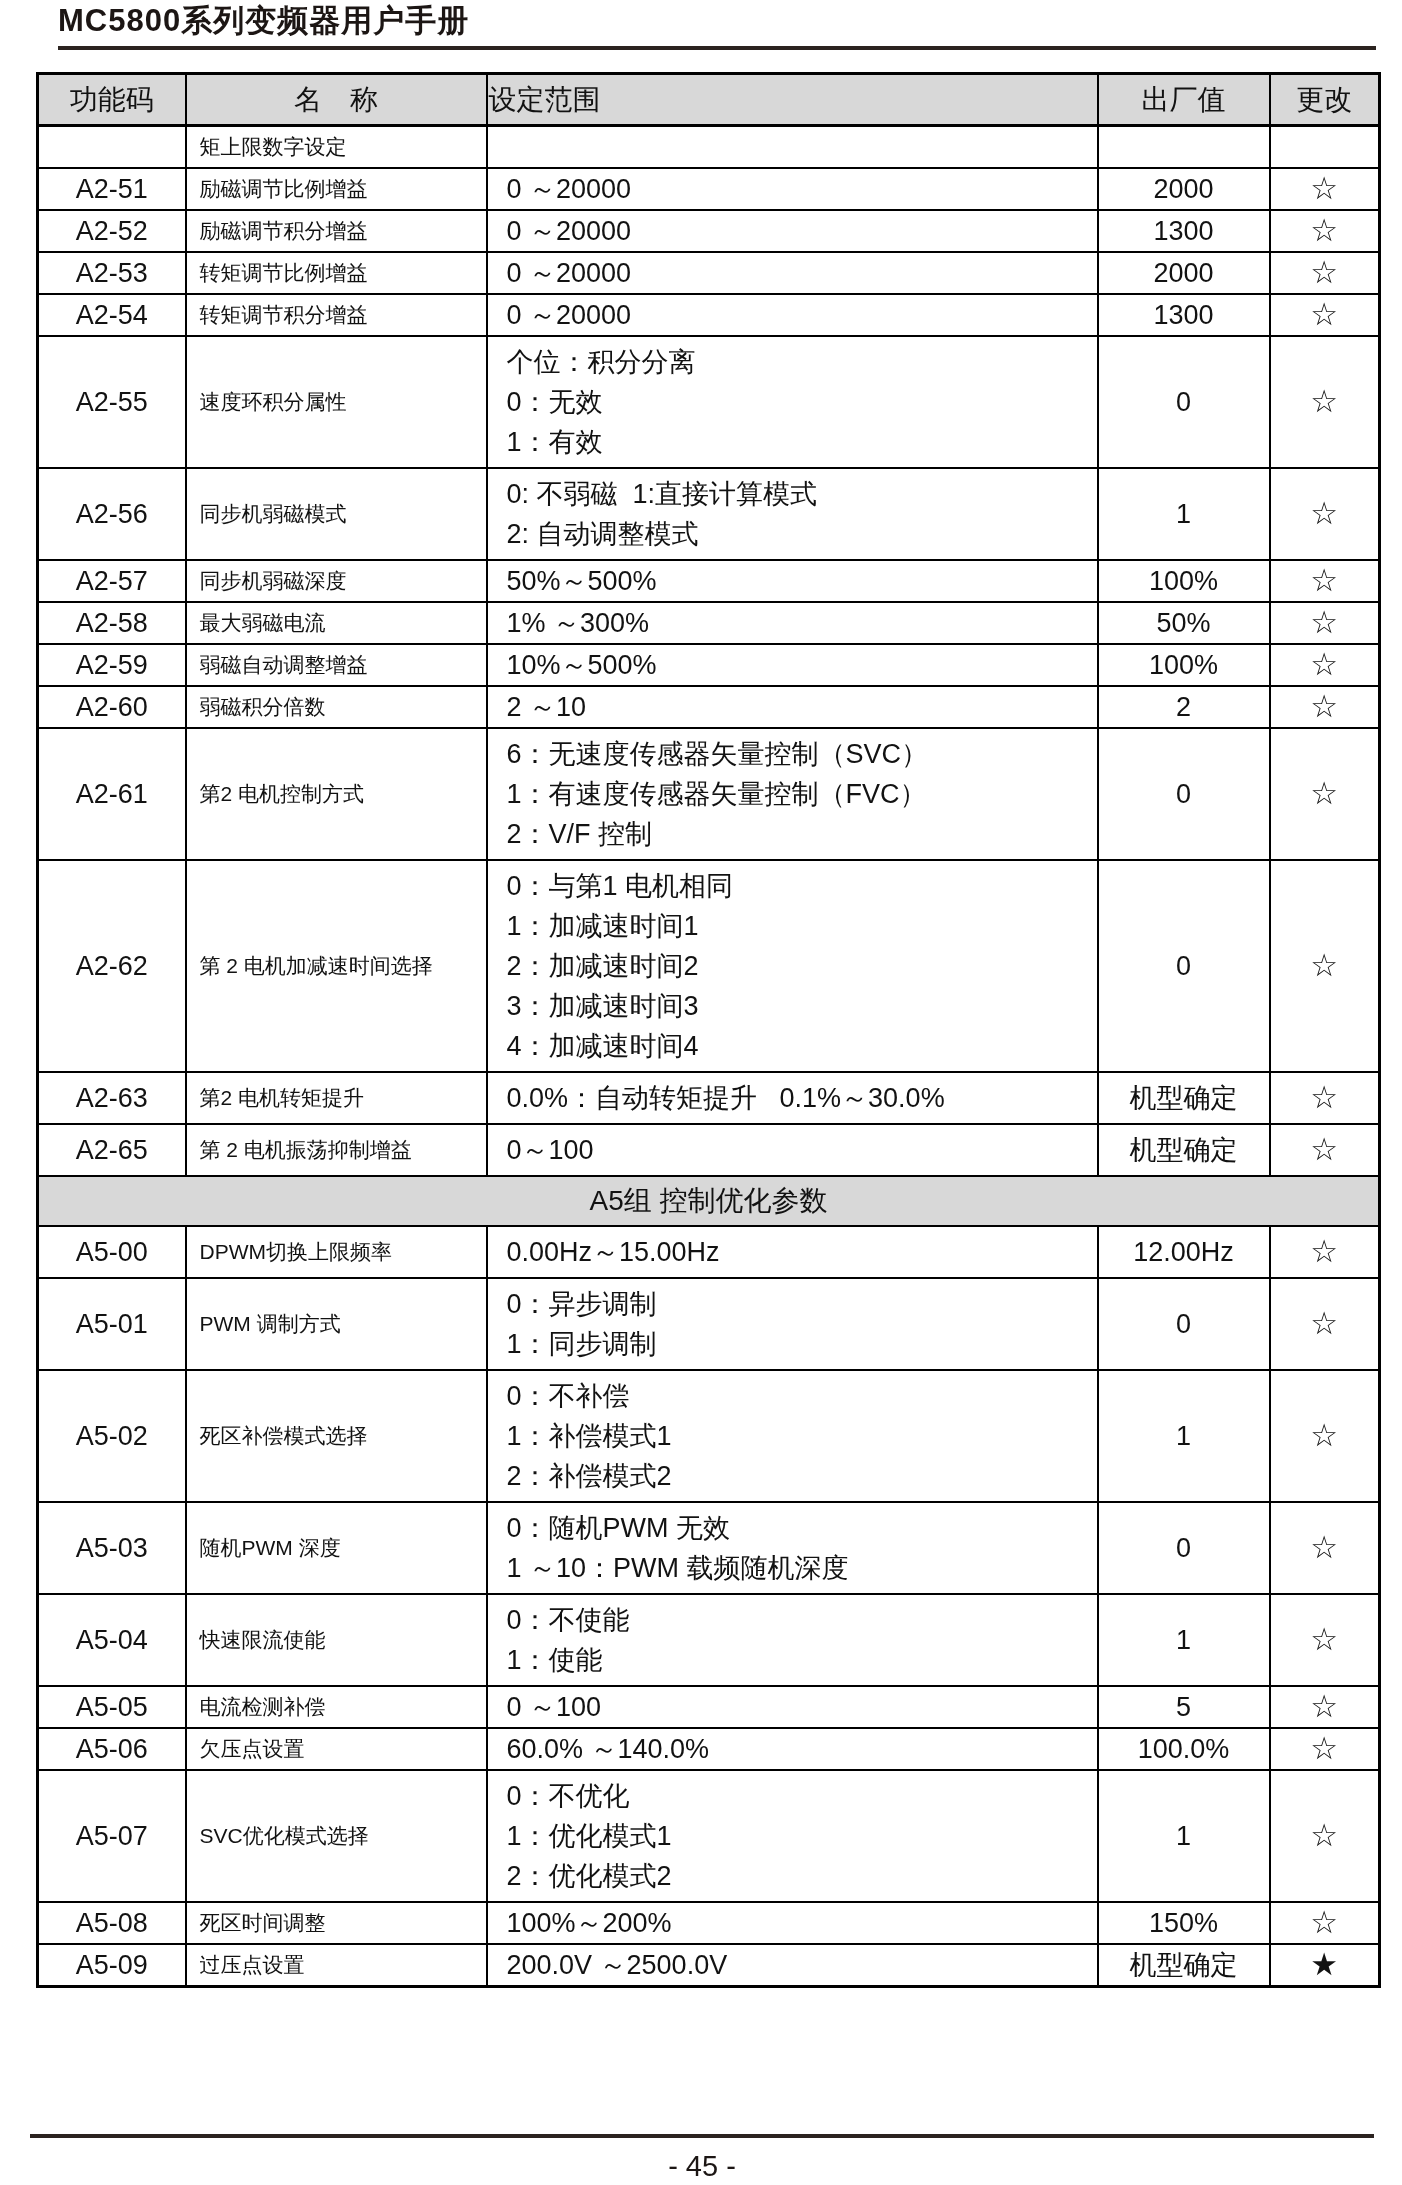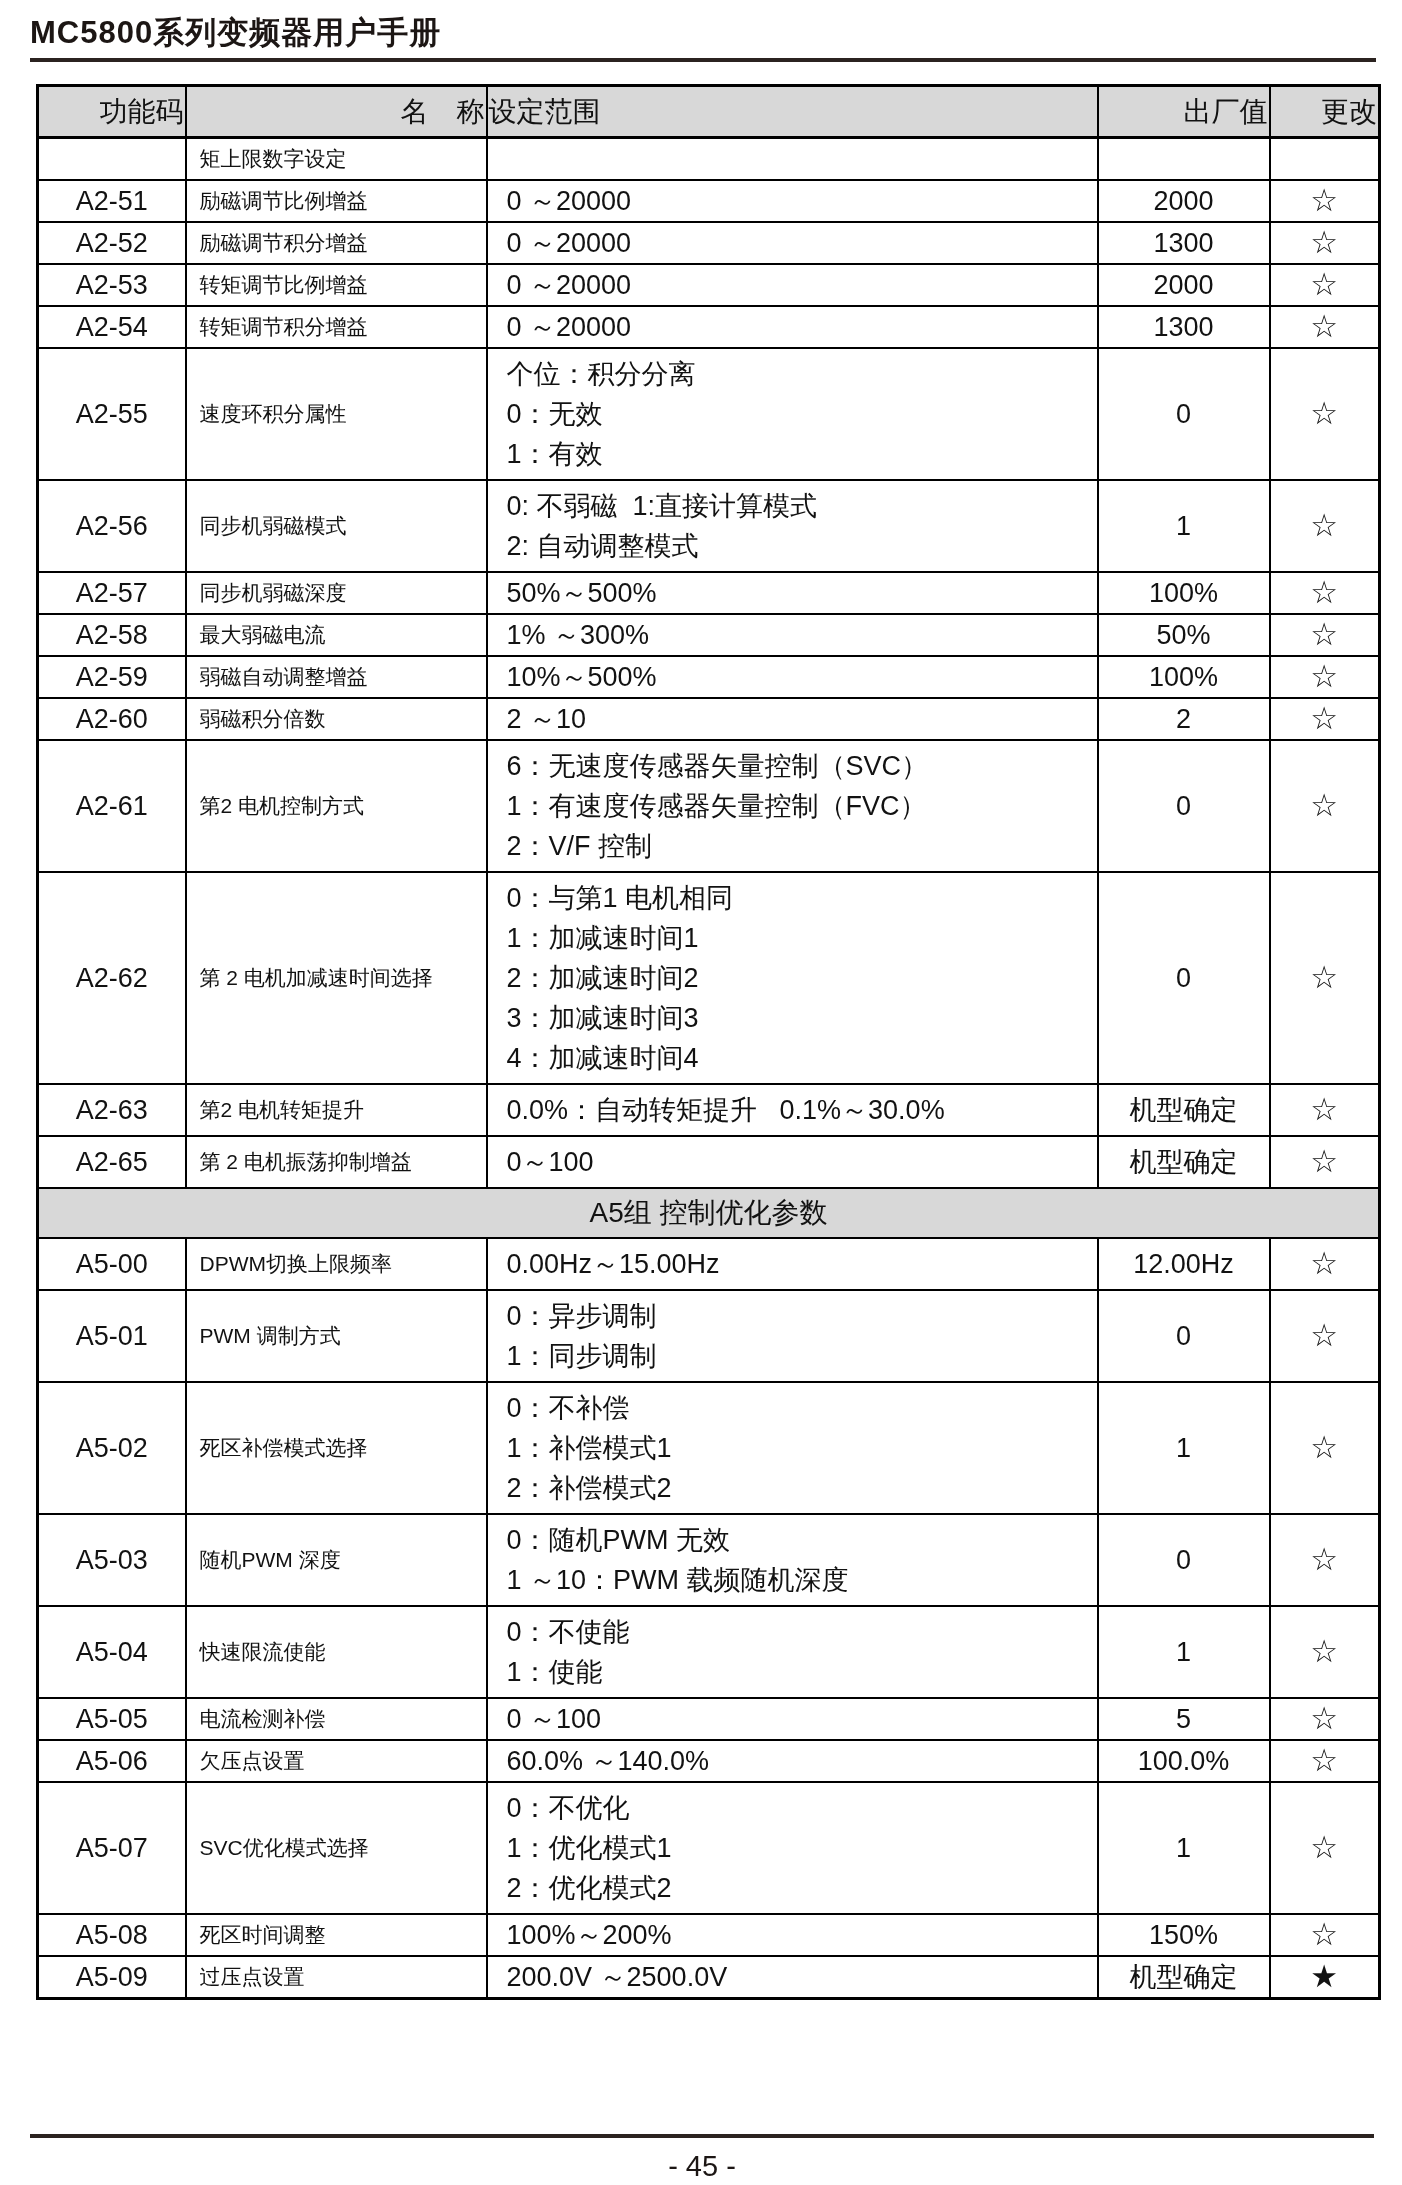--- a/index.html
+++ b/index.html
@@ -8,21 +8,21 @@
     position: relative;
     width: 1402px;
     height: 2185px;
     background: #ffffff;
     color: #121212;
     font-family: "Liberation Sans", sans-serif;
     overflow: hidden;
   }
 
   
-  .doc-header { padding: 16px 26px 0 30px; }
+  .doc-header { padding: 4px 26px 0 30px; margin-left: 28px; }
   .doc-title {
     font-size: 31px;
     font-weight: 700;
     letter-spacing: 1px;
     color: #1c1614;
     line-height: 1.1;
   }
   .doc-rule {
     height: 4px;
     background: var(--rule-color, #2b2320);
@@ -42,21 +42,21 @@
     vertical-align: middle;
     overflow: hidden;
   }
   .param-table thead th {
     background: var(--header-bg, #d8d8d8);
     font-weight: 400;
     font-size: 28px;
     height: 52px;
     border-bottom: 3px solid #000;
   }
-  th.th-code, th.th-default, th.th-change, th.th-name { text-align: right; }
+  th.th-code, th.th-default, th.th-change, th.th-name { text-align: center; }
   th.th-range { text-align: left; }
 
   td.td-code   { text-align: center; font-size: 27px; padding: 5px 2px; }
   td.td-name   { text-align: left;   font-size: 21px; padding: 5px 8px 5px 13px; line-height: 38px; }
   td.td-range  { text-align: left;   font-size: 27px; padding: 5px 8px 5px 19px; }
   td.td-default{ text-align: center; font-size: 27px; padding: 5px 2px; }
   td.td-change { text-align: center; font-size: 31px; padding: 2px; }
   .range-line  { line-height: 40px; white-space: pre-wrap; }
   td.td-code, td.td-default { line-height: 40px; }
 

